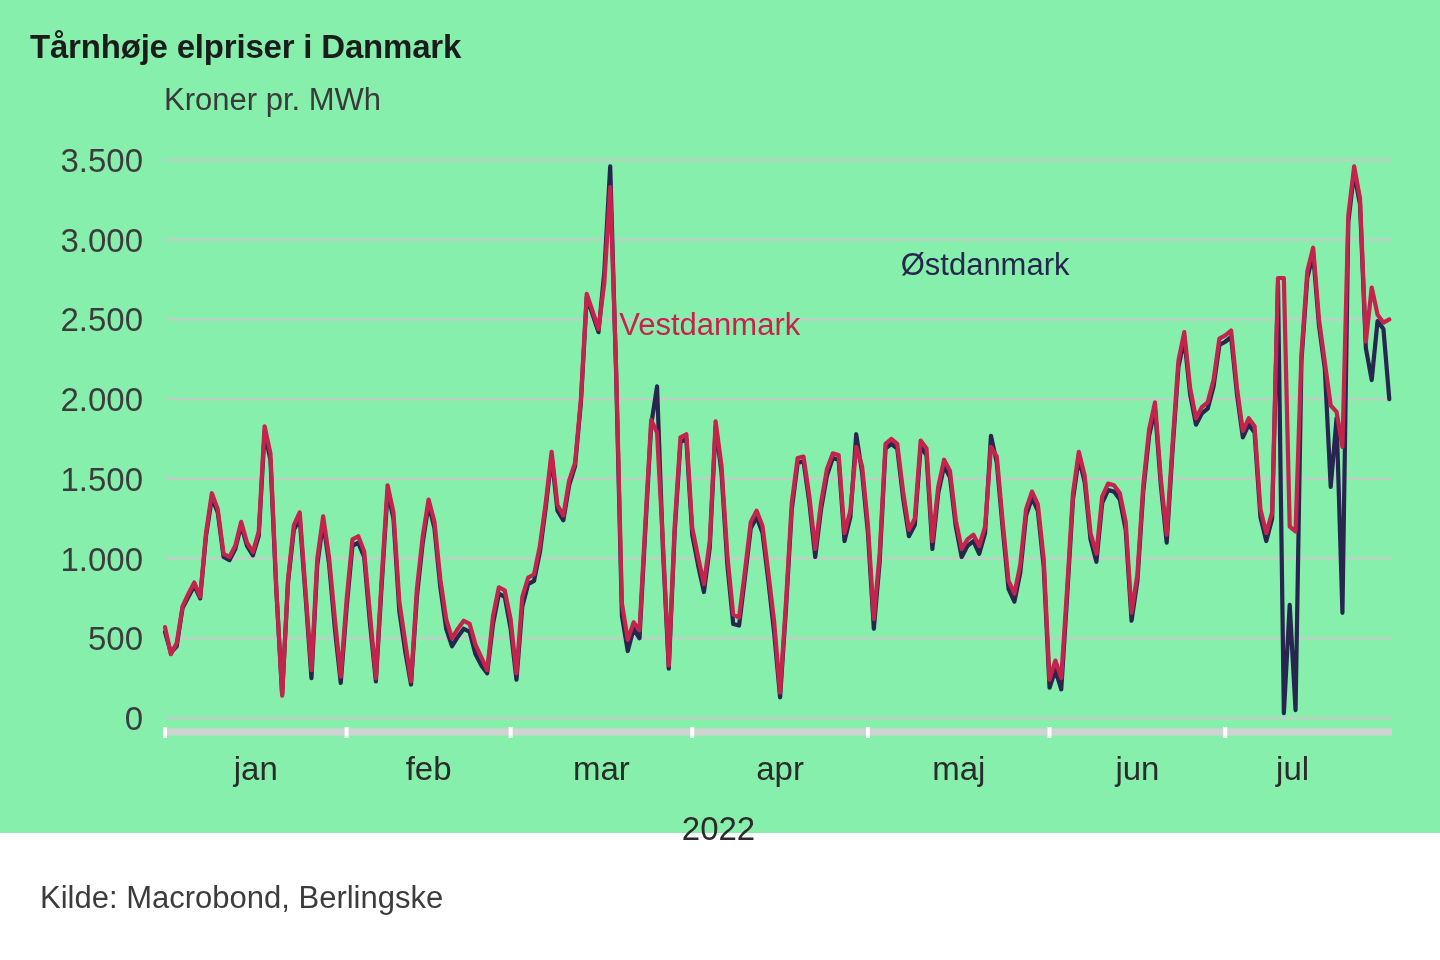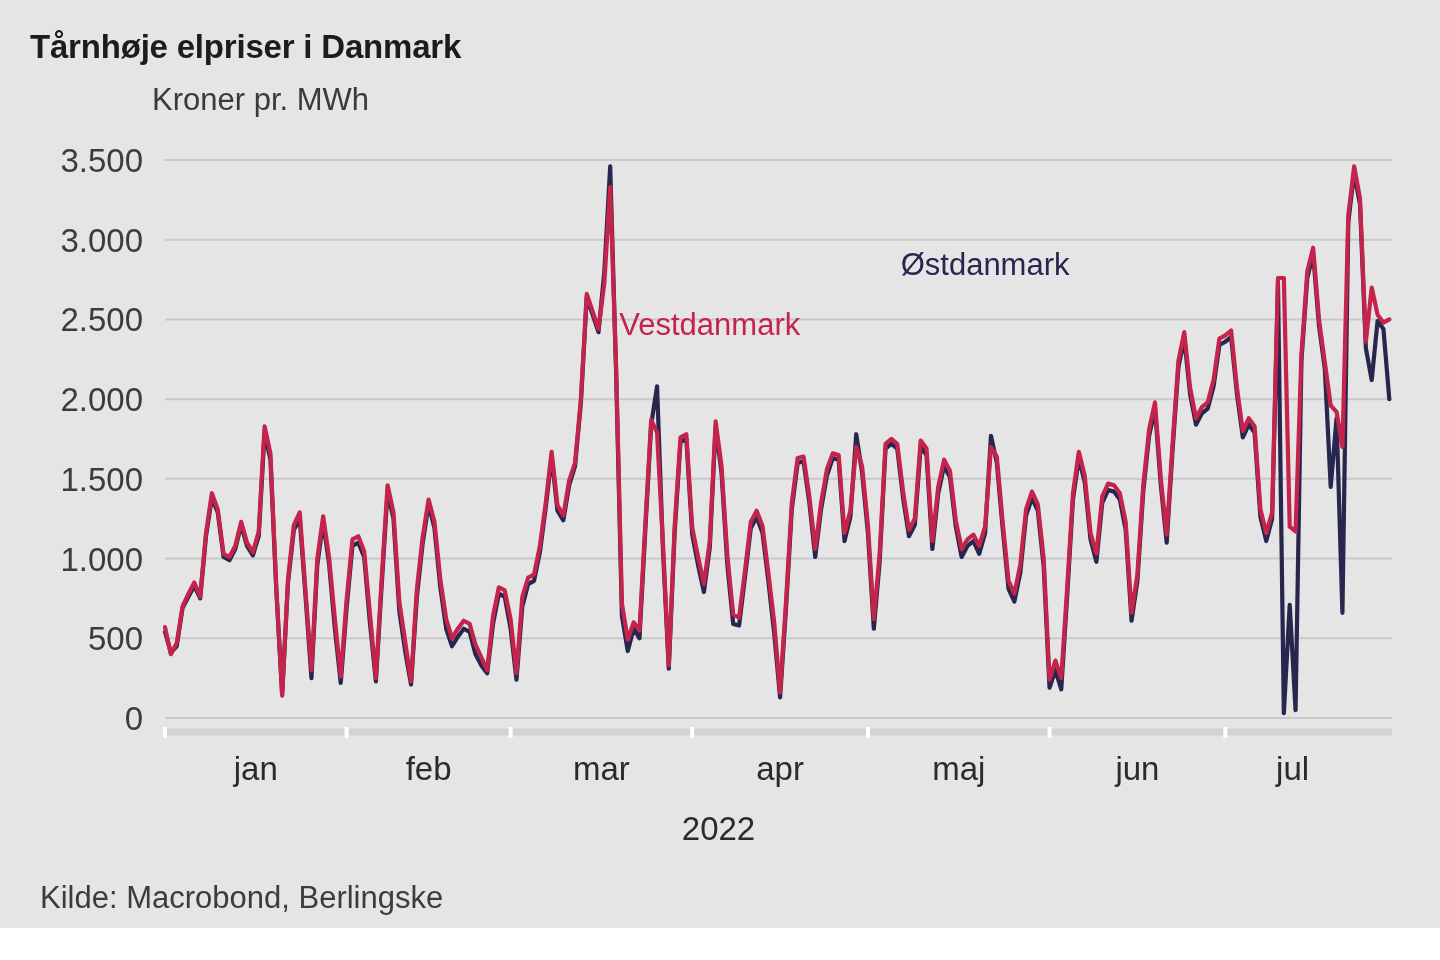--- a/index.html
+++ b/index.html
@@ -8,37 +8,37 @@
     padding: 0;
     width: 1440px;
     height: 960px;
     background: #ffffff;
     font-family: "Liberation Sans", sans-serif;
     overflow: hidden;
   }
   #root {
     position: relative;
     width: 1440px;
-    height: 928px;
-    background: #e5e5e5;
+    height: 833px;
+    background: #86efac;
     text-decoration: underline;
   }
   #chart-title {
     position: absolute;
     left: 30px;
     top: 28px;
     font-size: 33px;
     font-weight: bold;
     color: #1c1c1c;
     letter-spacing: -0.2px;
     white-space: nowrap;
   }
   #chart-subtitle {
     position: absolute;
-    left: 152px;
+    left: 164px;
     top: 82px;
     font-size: 31px;
     font-weight: normal;
     color: #3a3a3a;
     white-space: nowrap;
   }
   #plot-wrap {
     position: absolute;
     left: 0;
     top: 0;

